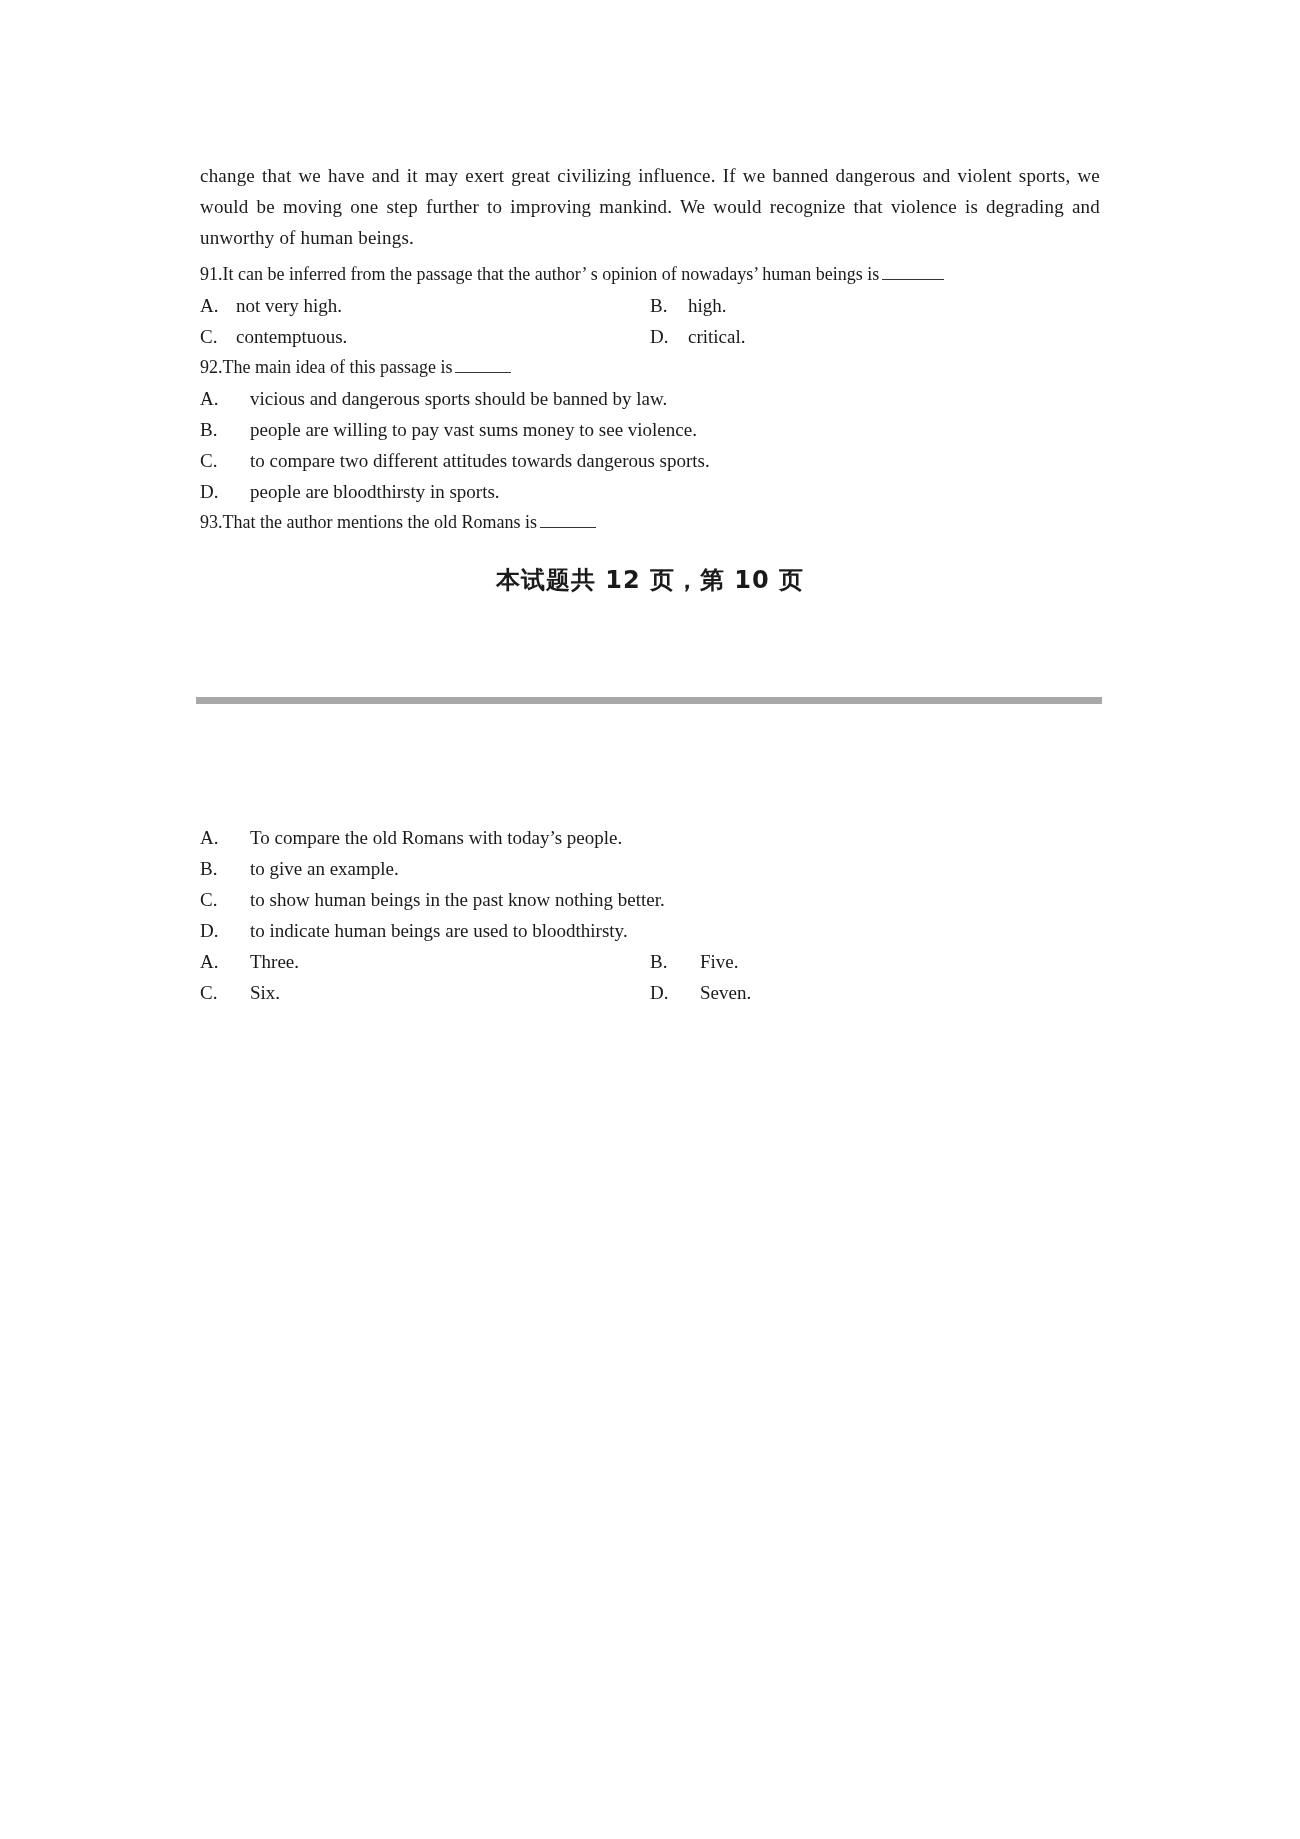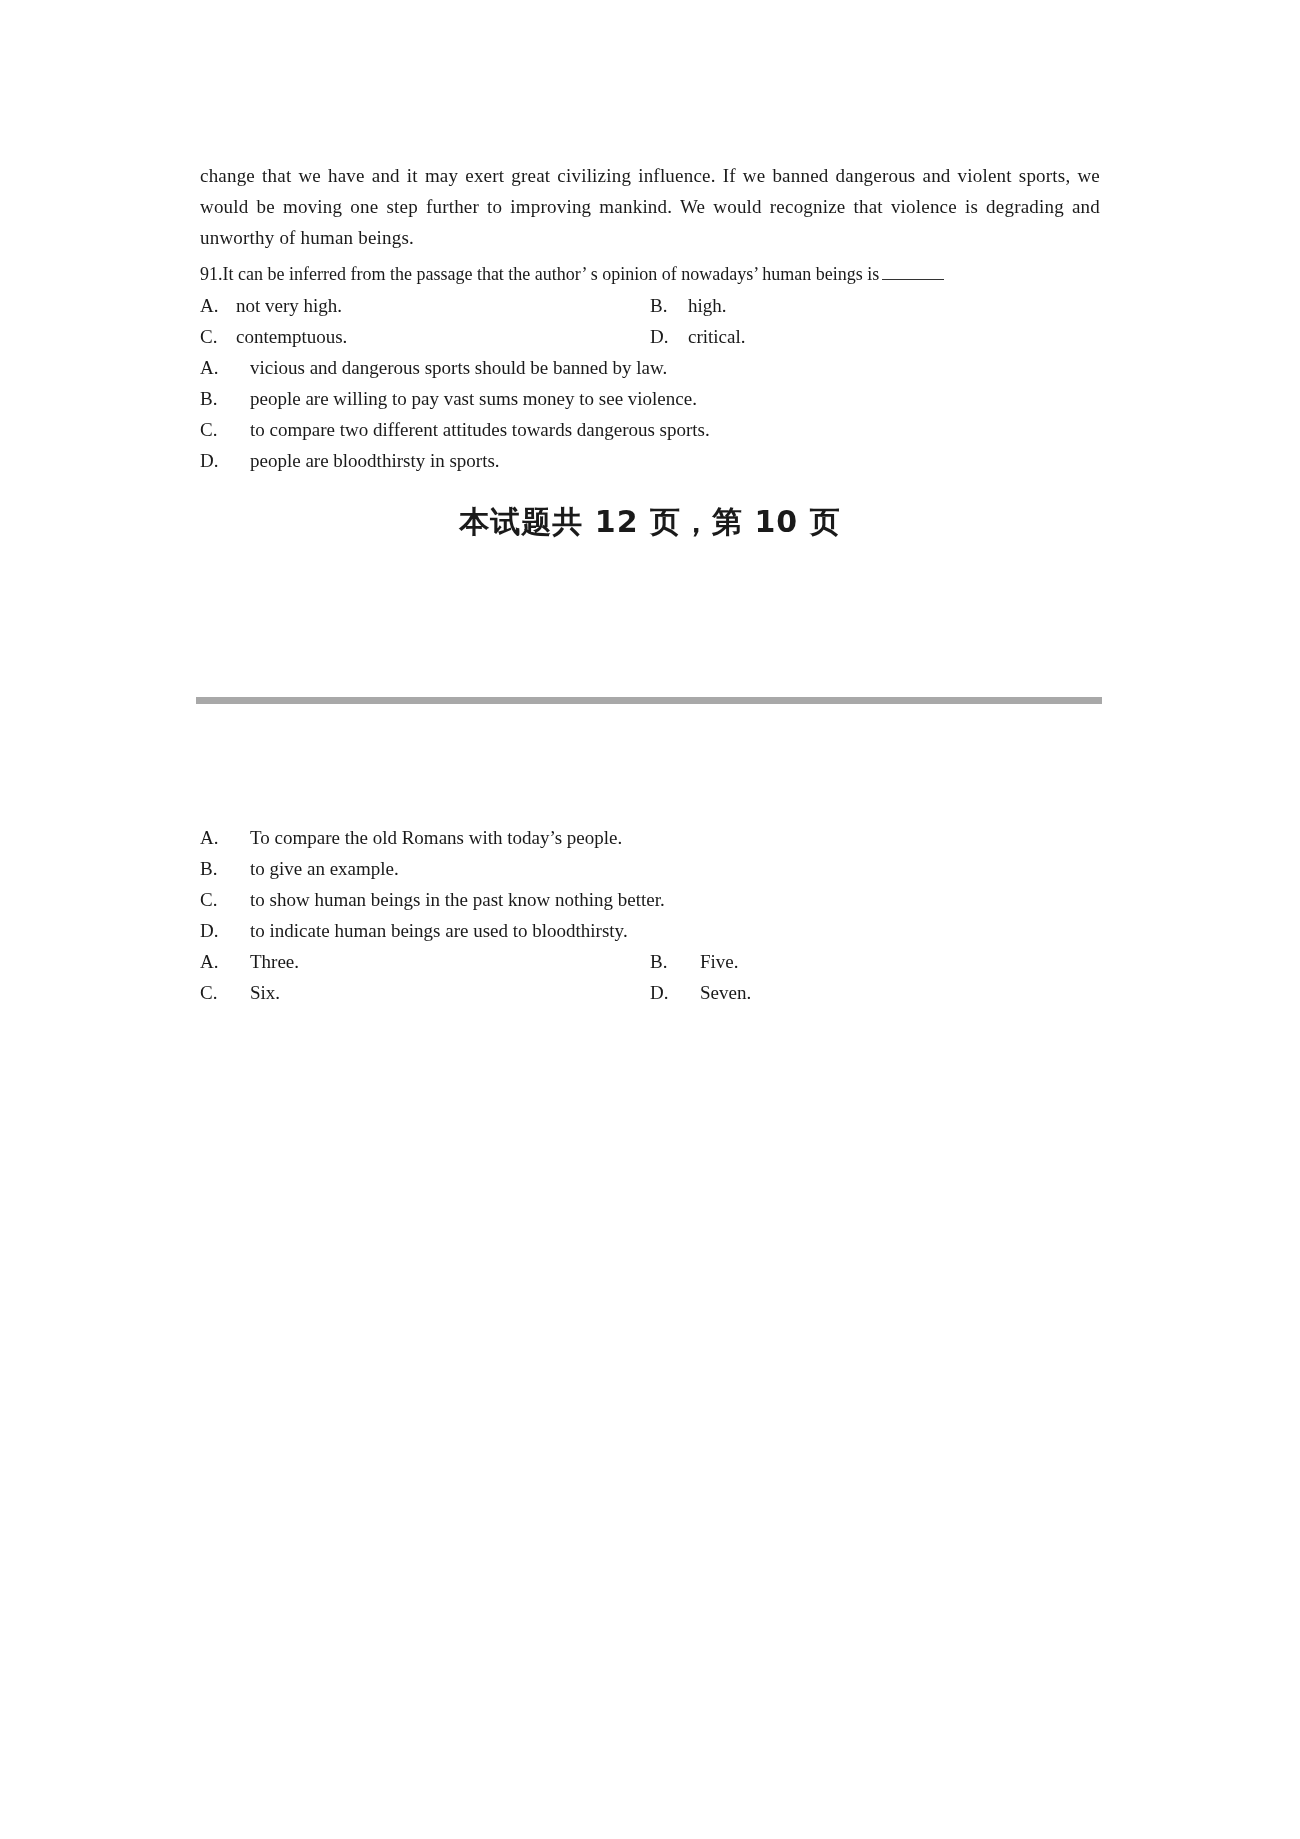--- a/index.html
+++ b/index.html
@@ -76,21 +76,21 @@
   .opt-text {
     flex: 1 1 auto;
   }
   .opt-block {
     margin: 0;
   }
   .page-footer {
     text-align: center;
     font-family: "DejaVu Sans", sans-serif;
     font-weight: bold;
-    font-size: 30px;
+    font-size: 24px;
     letter-spacing: 1px;
     margin-top: 26px;
   }
   .divider {
     position: absolute;
     left: 196px;
     top: 697px;
     width: 906px;
     height: 7px;
     background: #a8a8a8;
@@ -133,20 +133,21 @@
           <span class="opt-letter">C.</span>
           <span class="opt-text">contemptuous.</span>
         </div>
         <div class="opt-col">
           <span class="opt-letter indent">D.</span>
           <span class="opt-text">critical.</span>
         </div>
       </div>
     </div>
 
+    <p class="qline"><span>92.</span><span>The main idea of this passage is</span><span class="blank short"></span></p>
 
     <div class="opt-block">
       <div class="opt-row">
         <div class="opt-col full">
           <span class="opt-letter">A.</span>
           <span class="opt-text sp-left">vicious and dangerous sports should be banned by law.</span>
         </div>
       </div>
       <div class="opt-row">
         <div class="opt-col full">
@@ -161,20 +162,21 @@
         </div>
       </div>
       <div class="opt-row">
         <div class="opt-col full">
           <span class="opt-letter">D.</span>
           <span class="opt-text sp-left">people are bloodthirsty in sports.</span>
         </div>
       </div>
     </div>
 
+    <p class="qline"><span>93.</span><span>That the author mentions the old Romans is</span><span class="blank short"></span></p>
 
     <div class="page-footer">本试题共 12 页，第 10 页</div>
 
   </div>
 
   <div class="divider"></div>
 
   <div class="content2">
 
     <div class="opt-block">

